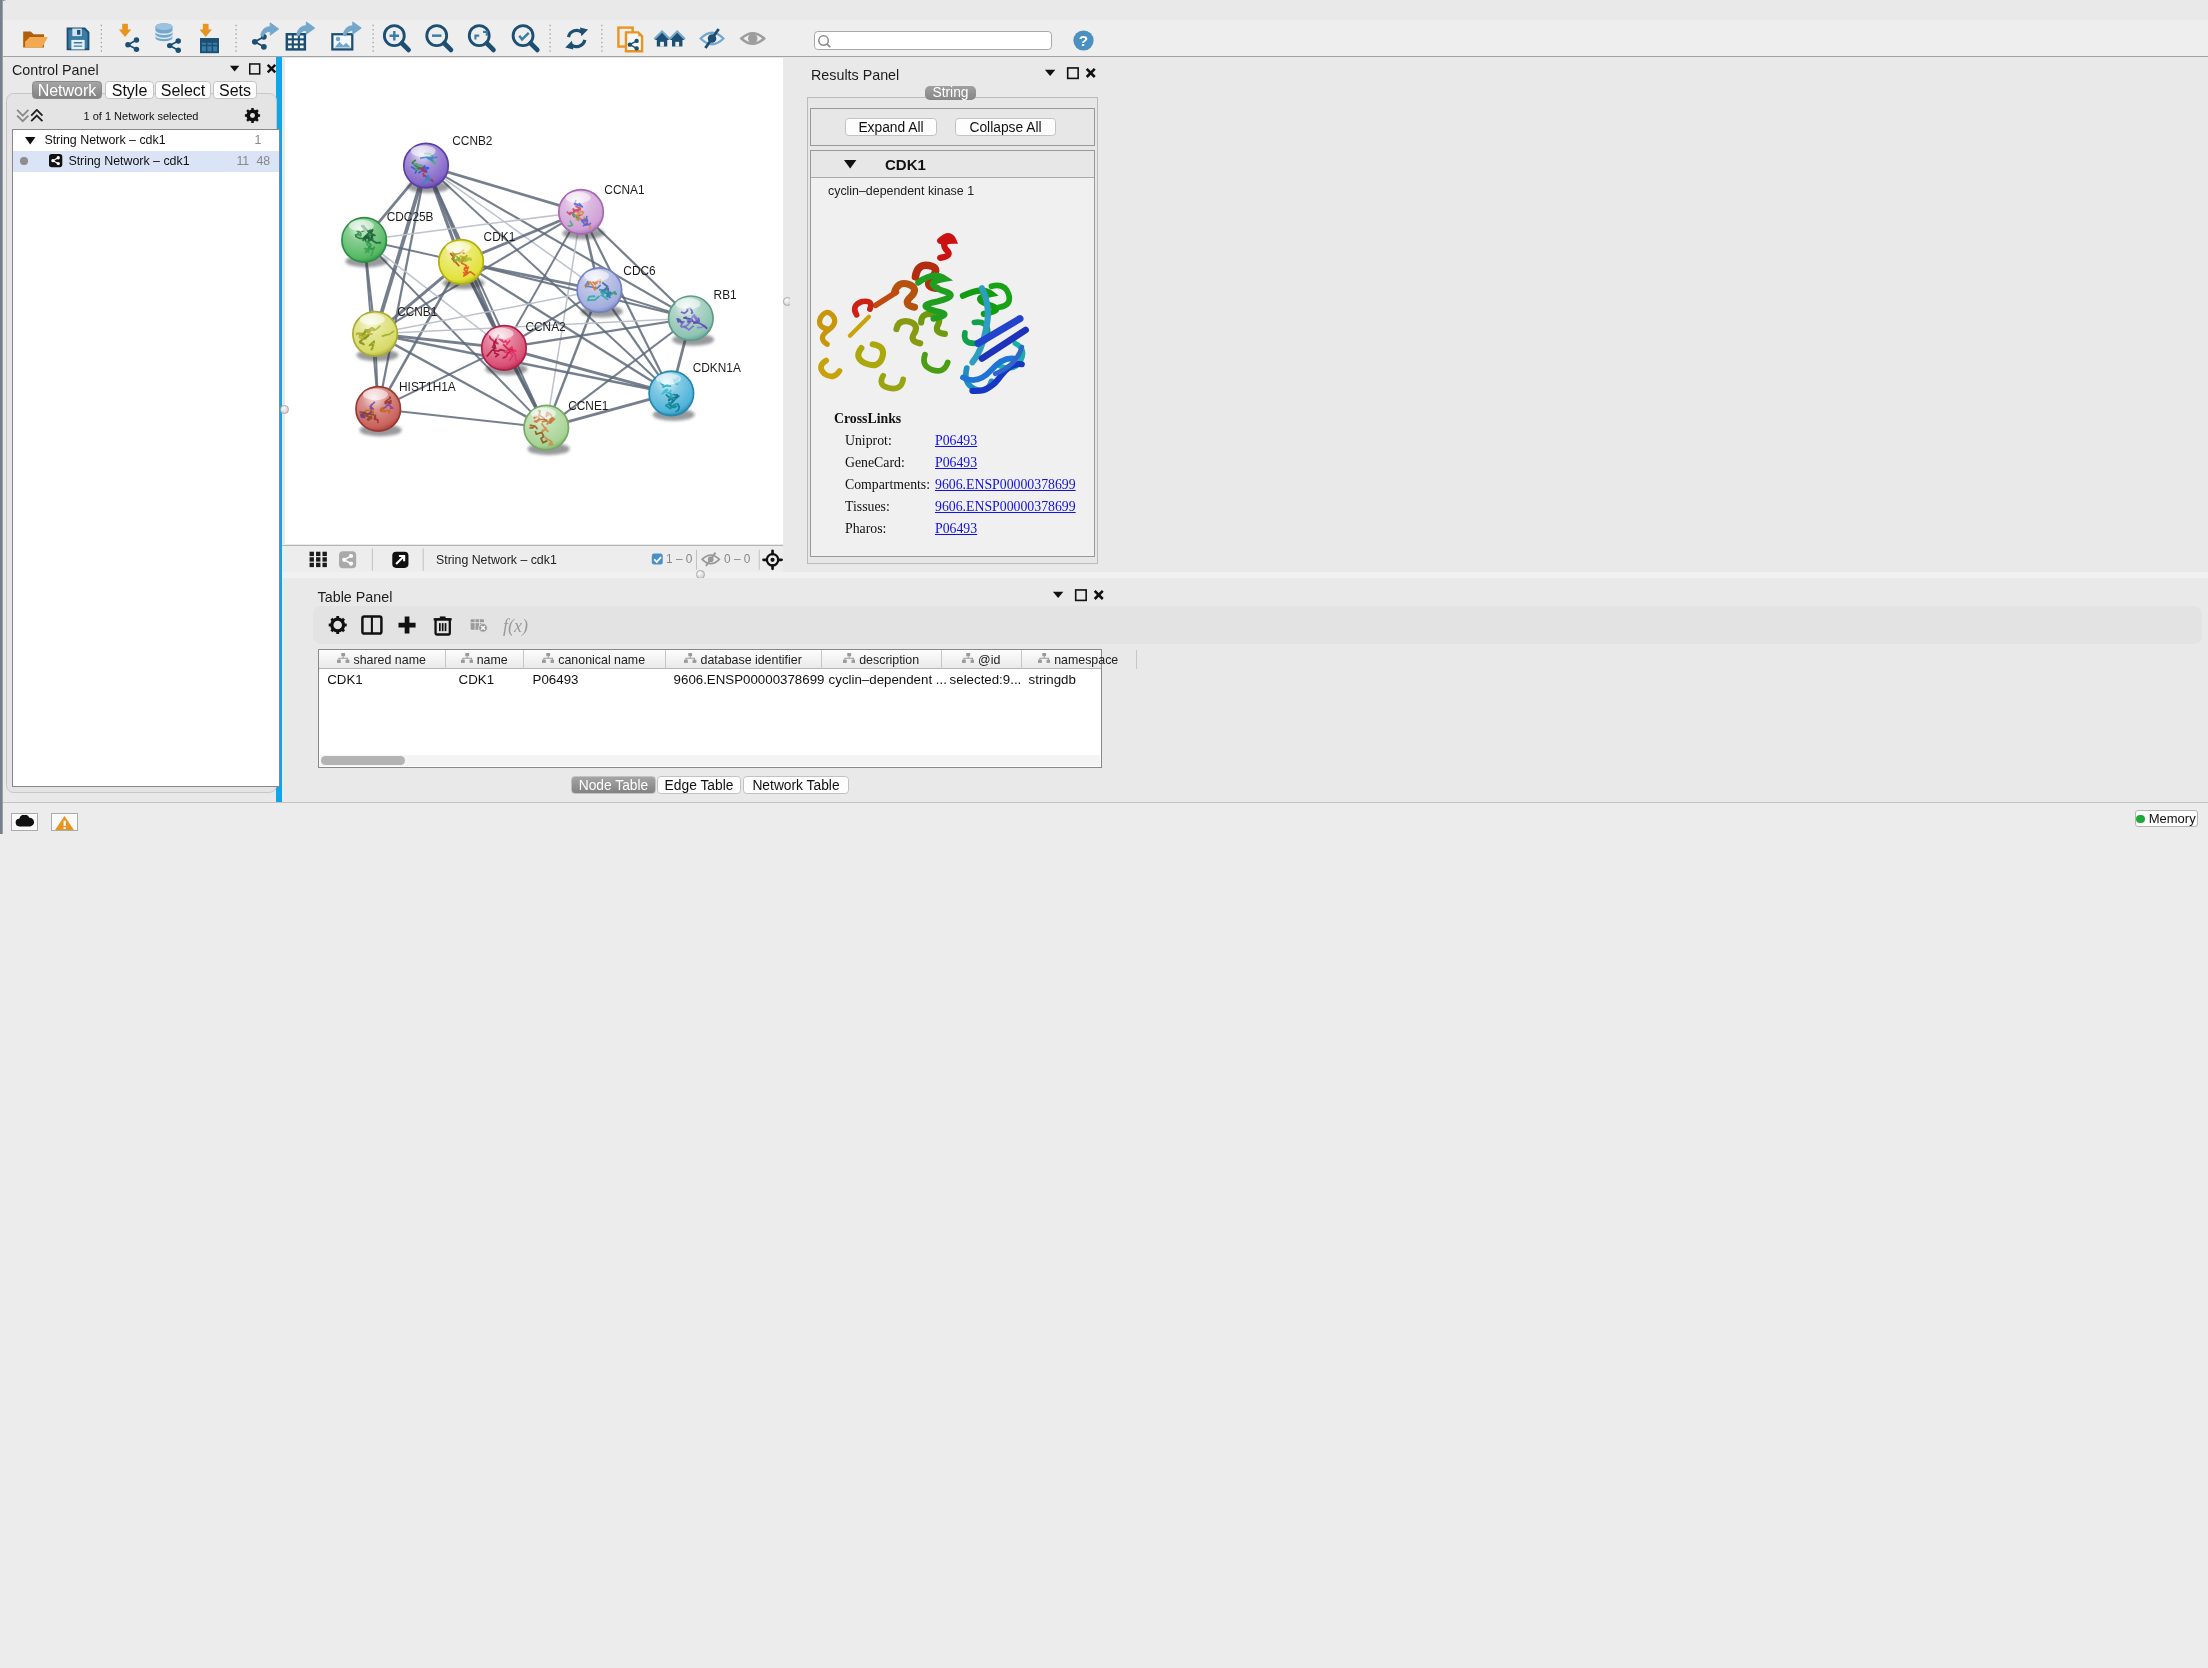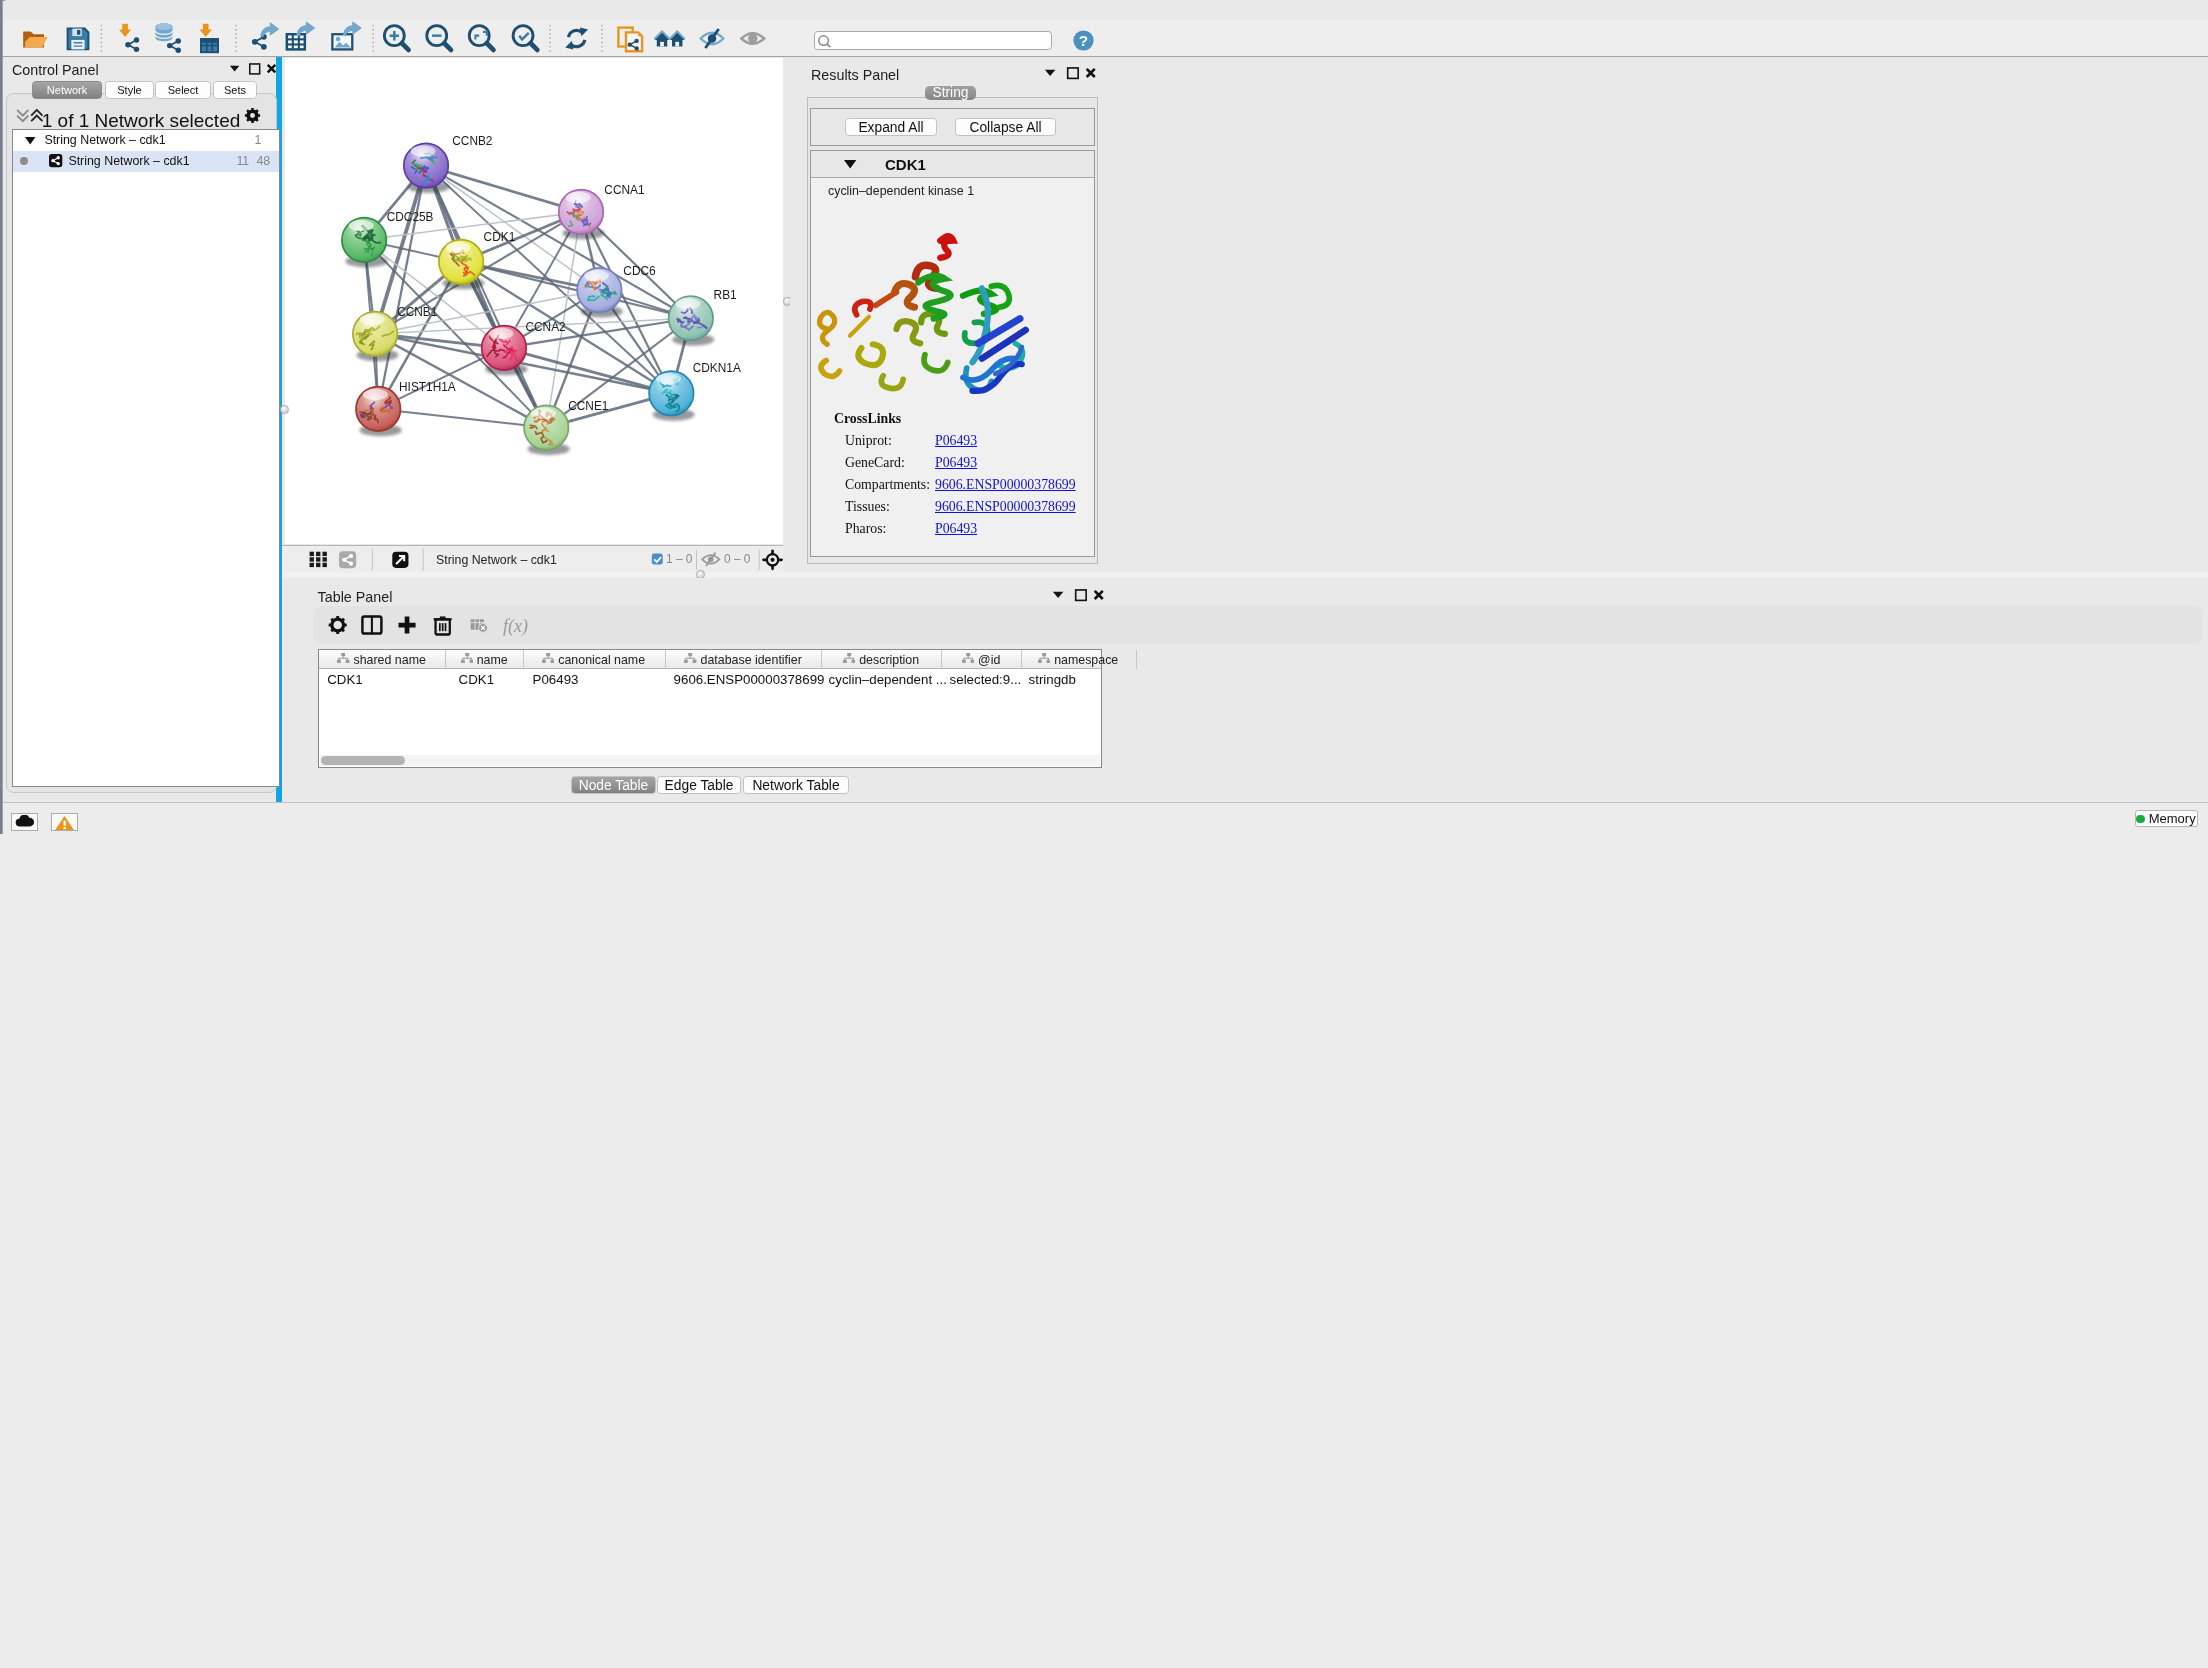--- a/index.html
+++ b/index.html
@@ -14,21 +14,21 @@
   background:#b6b6b8; border:0.5px solid #a2a2a4; }
 #titletext { position:absolute; top:2.9px; left:0; right:0; text-align:center;
   font-size:12.4px; font-weight:bold; color:#3f3f3f; }
 #toolbar { left:0; top:20px; right:0; height:37px; background:#eeeeee;
   border-bottom:1px solid #a2a2a2; }
 #search { position:absolute; left:814px; top:11px; width:238px; height:19px;
   background:#fff; border:1px solid #a8a8a8; border-radius:3.8px; }
 .ptitle { font-size:14.3px; color:#1d1d1d; }
 #control { left:0; top:57px; width:282px; height:745px; background:#e9e9e9; border-right:6px solid #0ea5e9;}
 .tab { position:absolute; top:24px; height:18px; border:1px solid #c4c4c4; background:#fdfdfd;
-  font-size:11px; text-align:center; color:#111; border-radius:3.8px; line-height:17px;}
+  font-size:16px; text-align:center; color:#111; border-radius:3.8px; line-height:17px;}
 .tabsel { background:linear-gradient(#a5a5a5,#828282); color:#fff; border-color:#8a8a8a;}
 #cpinner { left:5.7px; top:36px; width:271px; height:700px; background:#e4e4e4;
   border:1px solid #c6c6c6; border-radius:7.6px; }
 #treebox { left:12.4px; top:72px; width:268px; height:658px; background:#fff; border:1px solid #888; }
 .trow { position:absolute; left:0; right:0; height:21px; font-size:12.4px; color:#111; }
 #netcanvas { left:285px; top:58px; width:498px; height:486px; background:#fff; }
 #netbar { left:282px; top:545px; width:501px; height:27.6px; background:#ededed;
   border-top:1px solid #b5b5b5; }
 #hsplit { left:282px; top:572px; right:0; height:5.7px; background:#f1f1f1; }
 #vsplit { left:784px; top:57px; width:6.7px; height:515px; background:#e9e9e9; }
@@ -229,21 +229,21 @@
 </svg>
 <div id="cpinner" class="abs"></div>
 <div class="tab tabsel" style="left:32px;width:70px">Network</div>
 <div class="tab" style="left:105px;width:49px">Style</div>
 <div class="tab" style="left:155px;width:56px">Select</div>
 <div class="tab" style="left:213px;width:44px">Sets</div>
 <svg class="abs" style="left:16px;top:52px" width="28.5" height="15" viewBox="0 0 30 16">
 <path d="M1 1 l6 6 6-6 M1 7 l6 6 6-6" fill="none" stroke="#8a8a8a" stroke-width="2"></path>
 <path d="M16 13 l6-6 6 6 M16 7 l6-6 6 6" fill="none" stroke="#222" stroke-width="2"></path>
 </svg>
-<div class="abs" style="left:0;width:282px;top:53px;text-align:center;font-size:19px;color:#111">1 of 1 Network selected</div>
+<div class="abs" style="left:0;width:282px;top:53px;text-align:center;font-size:11px;color:#111">1 of 1 Network selected</div>
 <svg class="abs" style="left:243px;top:49px" width="19" height="19" viewBox="0 0 20 20">
 <g fill="#111">
           <circle cx="10" cy="10" r="4.2"></circle>
 <g stroke="#111" stroke-width="2.6">
 <line x1="10" y1="2" x2="10" y2="18"></line>
             <line x1="2" y1="10" x2="18" y2="10"></line>
 <line x1="4.3" y1="4.3" x2="15.7" y2="15.7"></line>
             <line x1="15.7" y1="4.3" x2="4.3" y2="15.7"></line>
           </g>
 <circle cx="10" cy="10" r="6.4" fill="#111"></circle>

